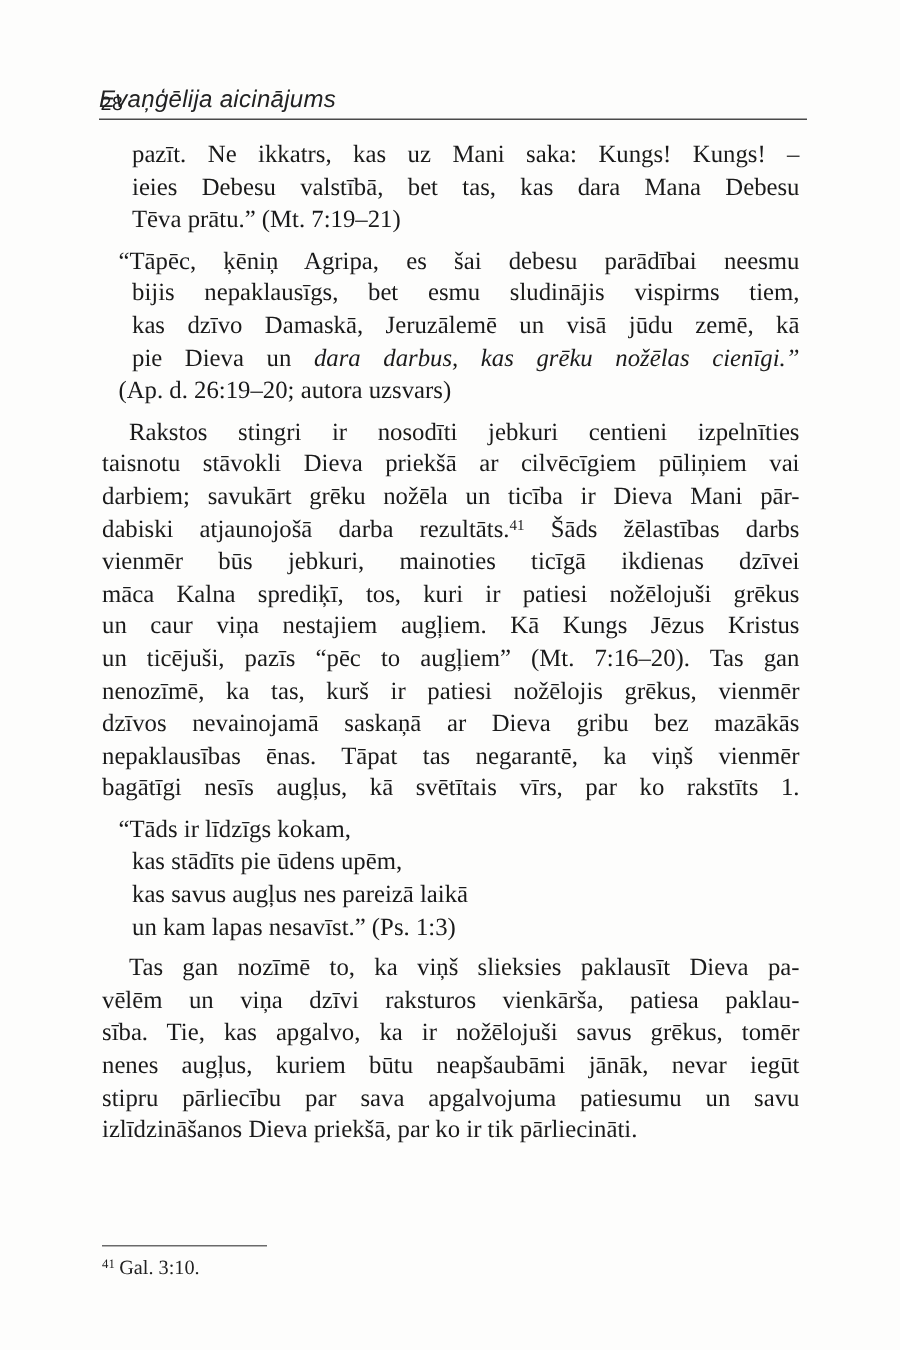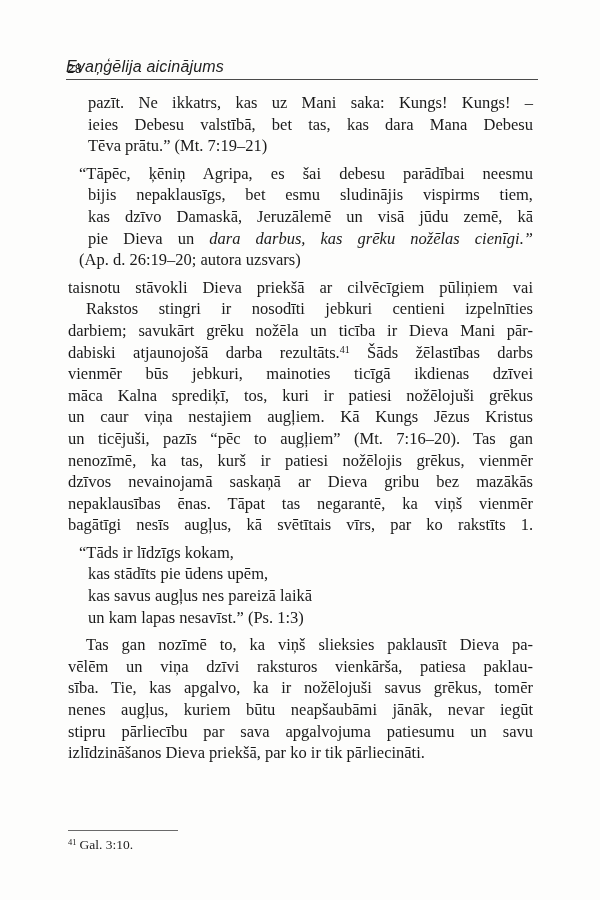--- a/index.html
+++ b/index.html
@@ -104,22 +104,22 @@
 
     <div class="block bq">
       <div class="ln j out">“Tāpēc, ķēniņ Agripa, es šai debesu parādībai neesmu</div>
       <div class="ln j">bijis nepaklausīgs, bet esmu sludinājis vispirms tiem,</div>
       <div class="ln j">kas dzīvo Damaskā, Jeruzālemē un visā jūdu zemē, kā</div>
       <div class="ln j"><span>pie Dieva un </span><span class="it">dara darbus, kas grēku nožēlas cienīgi.”</span></div>
       <div class="ln out">(Ap. d. 26:19–20; autora uzsvars)</div>
     </div>
 
     <div class="block">
+      <div class="ln j ind">Rakstos stingri ir nosodīti jebkuri centieni izpelnīties</div>
       <div class="ln j">taisnotu stāvokli Dieva priekšā ar cilvēcīgiem pūliņiem vai</div>
-      <div class="ln j ind">Rakstos stingri ir nosodīti jebkuri centieni izpelnīties</div>
       <div class="ln j">darbiem; savukārt grēku nožēla un ticība ir Dieva Mani pār-</div>
       <div class="ln j"><span>dabiski atjaunojošā darba rezultāts.</span><span class="supref">41</span><span> Šāds žēlastības darbs</span></div>
       <div class="ln j">vienmēr būs jebkuri, mainoties ticīgā ikdienas dzīvei</div>
       <div class="ln j">māca Kalna sprediķī, tos, kuri ir patiesi nožēlojuši grēkus</div>
       <div class="ln j">un caur viņa nestajiem augļiem. Kā Kungs Jēzus Kristus</div>
       <div class="ln j">un ticējuši, pazīs “pēc to augļiem” (Mt. 7:16–20). Tas gan</div>
       <div class="ln j">nenozīmē, ka tas, kurš ir patiesi nožēlojis grēkus, vienmēr</div>
       <div class="ln j">dzīvos nevainojamā saskaņā ar Dieva gribu bez mazākās</div>
       <div class="ln j">nepaklausības ēnas. Tāpat tas negarantē, ka viņš vienmēr</div>
       <div class="ln j">bagātīgi nesīs augļus, kā svētītais vīrs, par ko rakstīts 1.</div>

